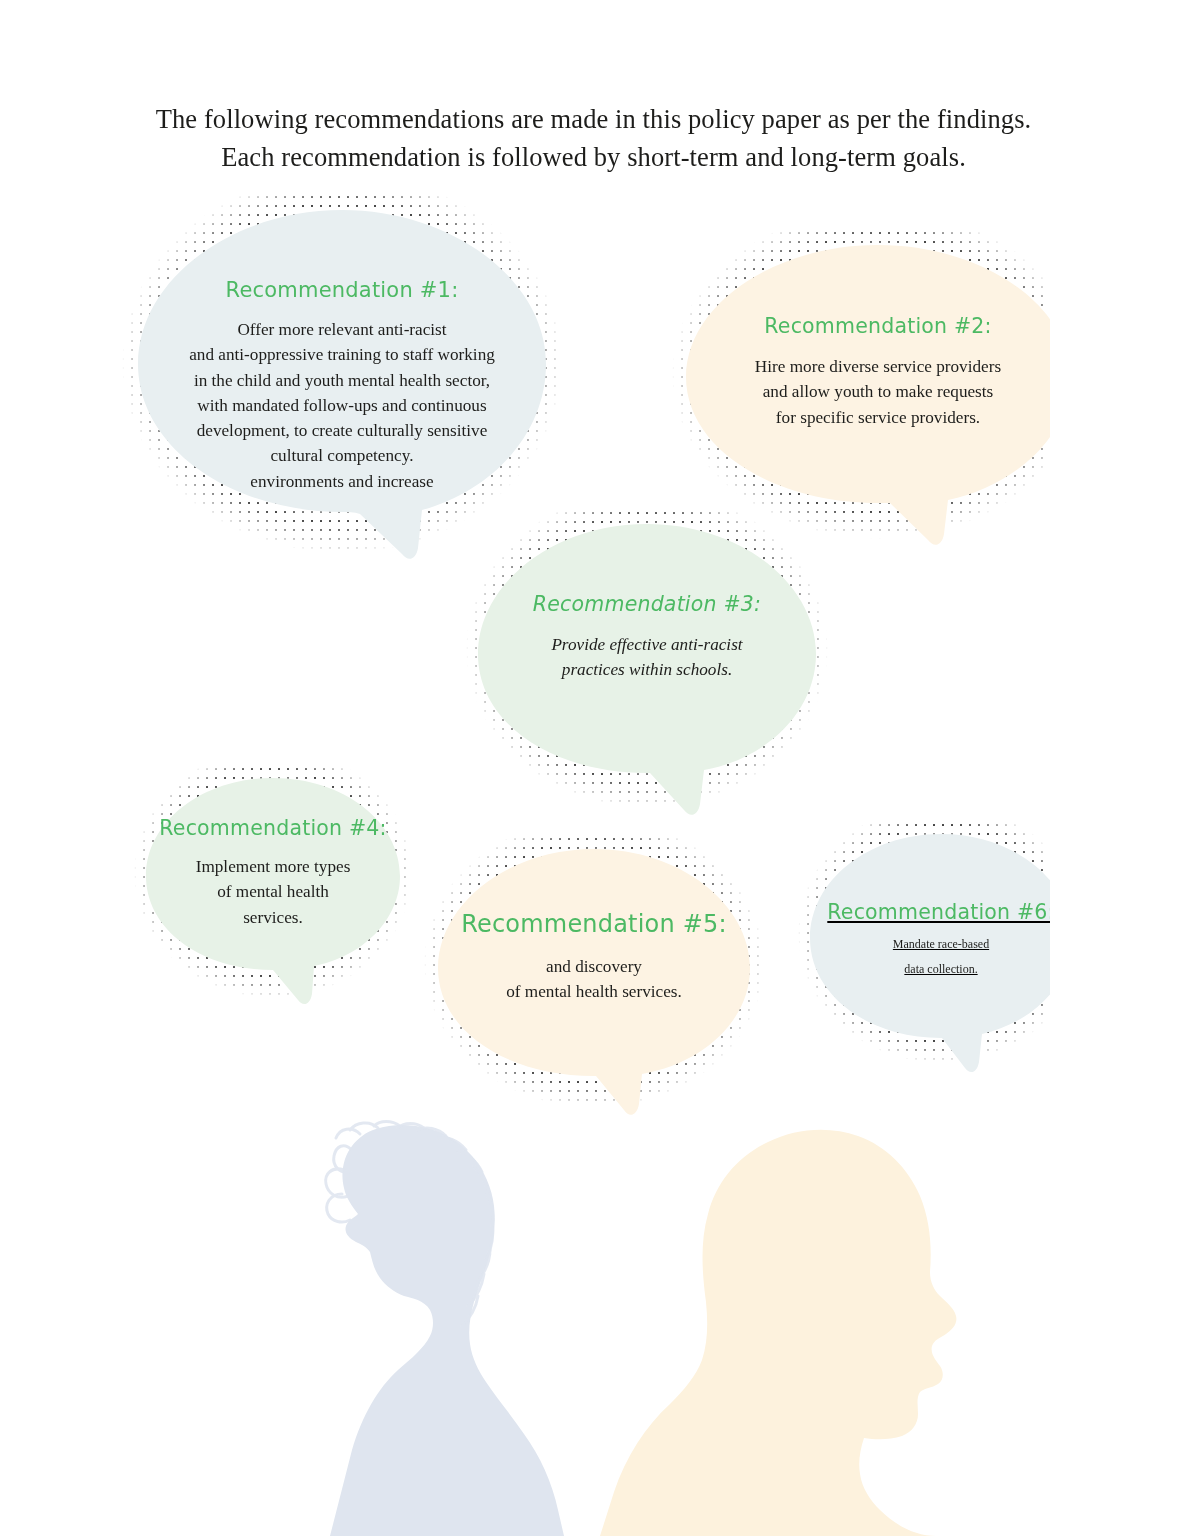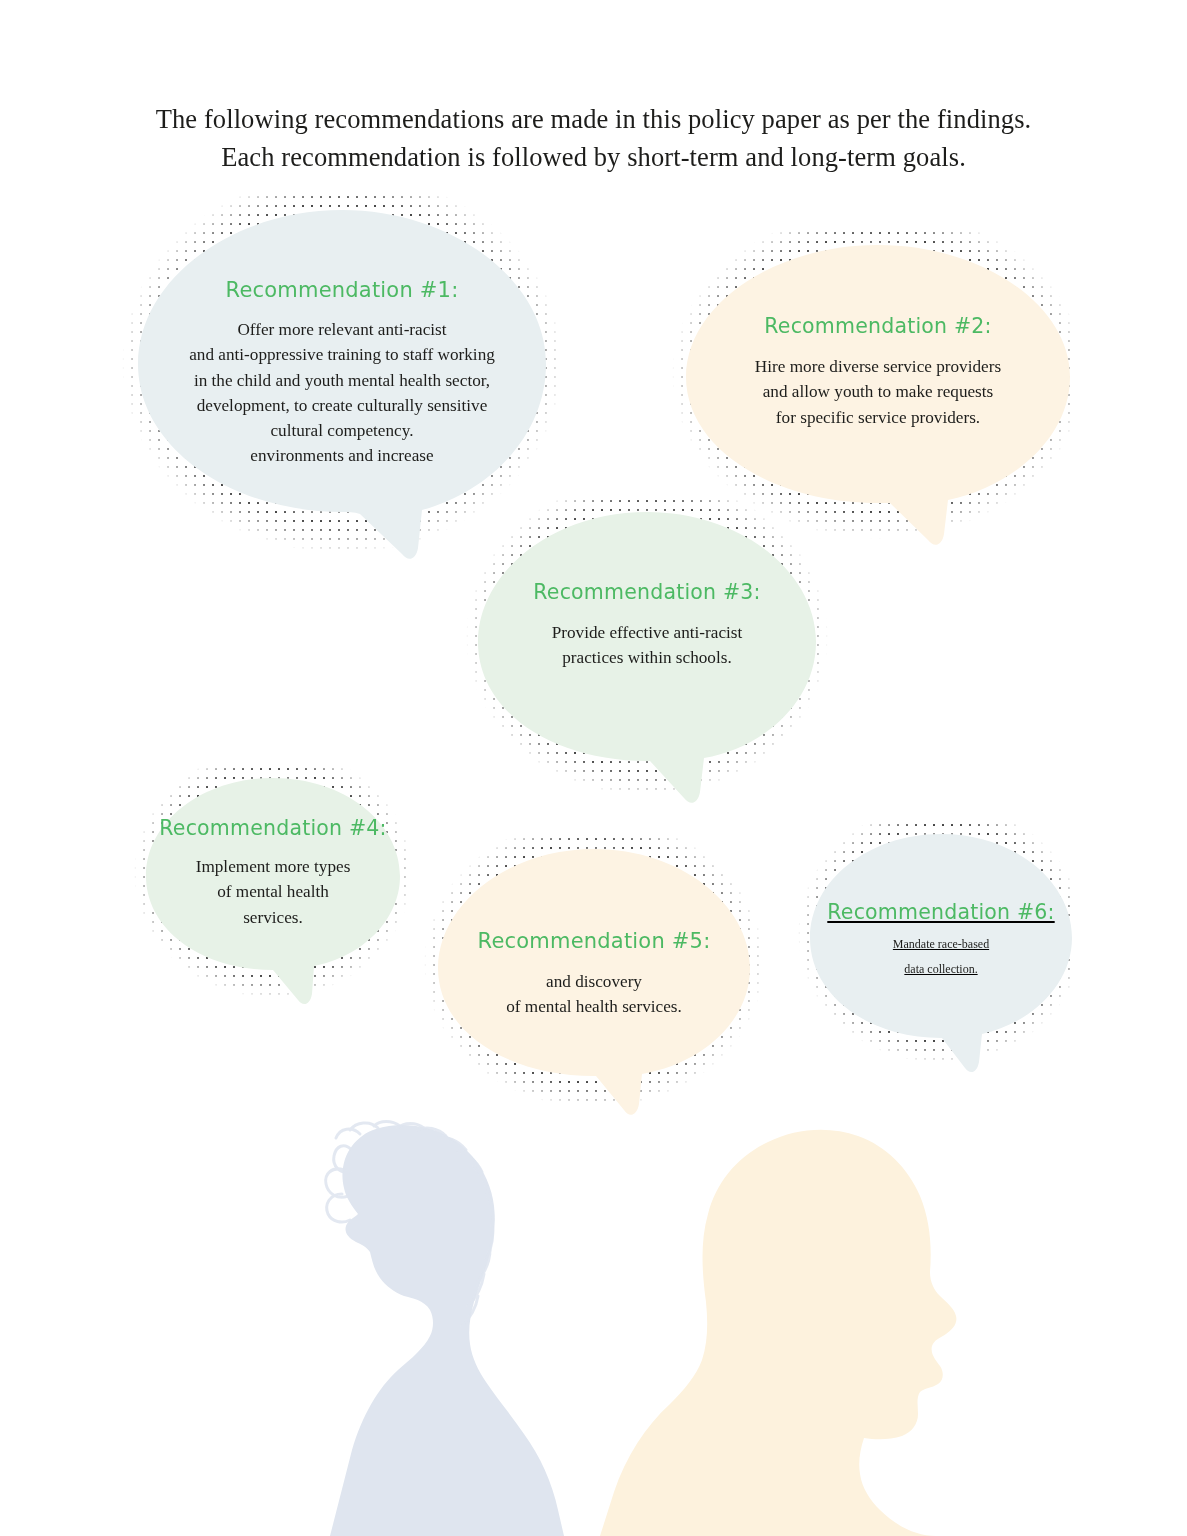--- a/index.html
+++ b/index.html
@@ -7,21 +7,20 @@
     padding: 0;
     background: #ffffff;
   }
   #page {
     position: relative;
     width: 1050px;
     height: 1536px;
     background: #ffffff;
     overflow: hidden;
     font-family: "Liberation Serif", "DejaVu Serif", serif;
-    padding-left: 26px;
   }
 
   
   #heading {
     position: absolute;
     left: 0;
     top: 100px;
     width: 1187px;
     text-align: center;
     font-family: "Liberation Serif", "DejaVu Serif", serif;
@@ -65,33 +64,33 @@
   #bubble-1 { left: 122px; top: 196px; width: 440px; height: 380px; }
   #bubble-1 .bubble-text { padding-top: 82px; }
   #bubble-1 .rec-title { font-size: 21px; }
   #bubble-1 .rec-body { font-size: 17.2px; line-height: 25.3px; margin-top: 15px; }
 
   #bubble-2 { left: 672px; top: 232px; width: 412px; height: 330px; }
   #bubble-2 .bubble-text { padding-top: 82px; }
   #bubble-2 .rec-title { font-size: 20.5px; }
   #bubble-2 .rec-body { font-size: 17.2px; line-height: 25.3px; margin-top: 16px; }
 
-  #bubble-3 { left: 466px; top: 500px; width: 362px; height: 318px; }
+  #bubble-3 { left: 466px; top: 512px; width: 362px; height: 318px; font-style: italic; }
   #bubble-3 .bubble-text { padding-top: 80px; }
   #bubble-3 .rec-title { font-size: 20.5px; }
   #bubble-3 .rec-body { font-size: 17.2px; line-height: 25.3px; margin-top: 16px; }
 
   #bubble-4 { left: 134px; top: 768px; width: 278px; height: 250px; }
   #bubble-4 .bubble-text { padding-top: 48px; }
   #bubble-4 .rec-title { font-size: 20.5px; }
   #bubble-4 .rec-body { font-size: 17.2px; line-height: 25.3px; margin-top: 14px; }
 
   #bubble-5 { left: 424px; top: 838px; width: 340px; height: 290px; }
   #bubble-5 .bubble-text { padding-top: 72px; }
-  #bubble-5 .rec-title { font-size: 21px; margin-top: 19px; }
+  #bubble-5 .rec-title { font-size: 24px; }
   #bubble-5 .rec-body { font-size: 17.2px; line-height: 25.3px; margin-top: 16px; }
 
   #bubble-6 { left: 798px; top: 824px; width: 286px; height: 260px; }
   #bubble-6 .bubble-text { padding-top: 76px; text-decoration: underline; }
   #bubble-6 .rec-title { font-size: 20.5px; }
   #bubble-6 .rec-body { font-size: 12px; line-height: 25.3px; margin-top: 8px; }
 
   
   #silhouettes {
     position: absolute;
@@ -138,20 +137,21 @@
                C 232 316 226 316 220 316
                C 110 316 16 252 16 168
                C 16 84 110 14 220 14 Z" fill="#e8eff1"></path>
     </svg>
     <div class="bubble-text">
       <div class="rec-title">Recommendation #1:</div>
       <div class="rec-body">
         <span class="bl">Offer more relevant anti-racist</span>
         <span class="bl">and anti-oppressive training to staff working</span>
         <span class="bl">in the child and youth mental health sector,</span>
+        <span class="bl">with mandated follow-ups and continuous</span>
         <span class="bl">development, to create culturally sensitive</span>
         <span class="bl">cultural competency.</span>
         <span class="bl">environments and increase</span>
       </div>
     </div>
   </div>
 
   <div class="bubble" id="bubble-2">
     <svg class="bubble-svg" width="412" height="330" viewBox="0 0 412 330">
       <defs>

